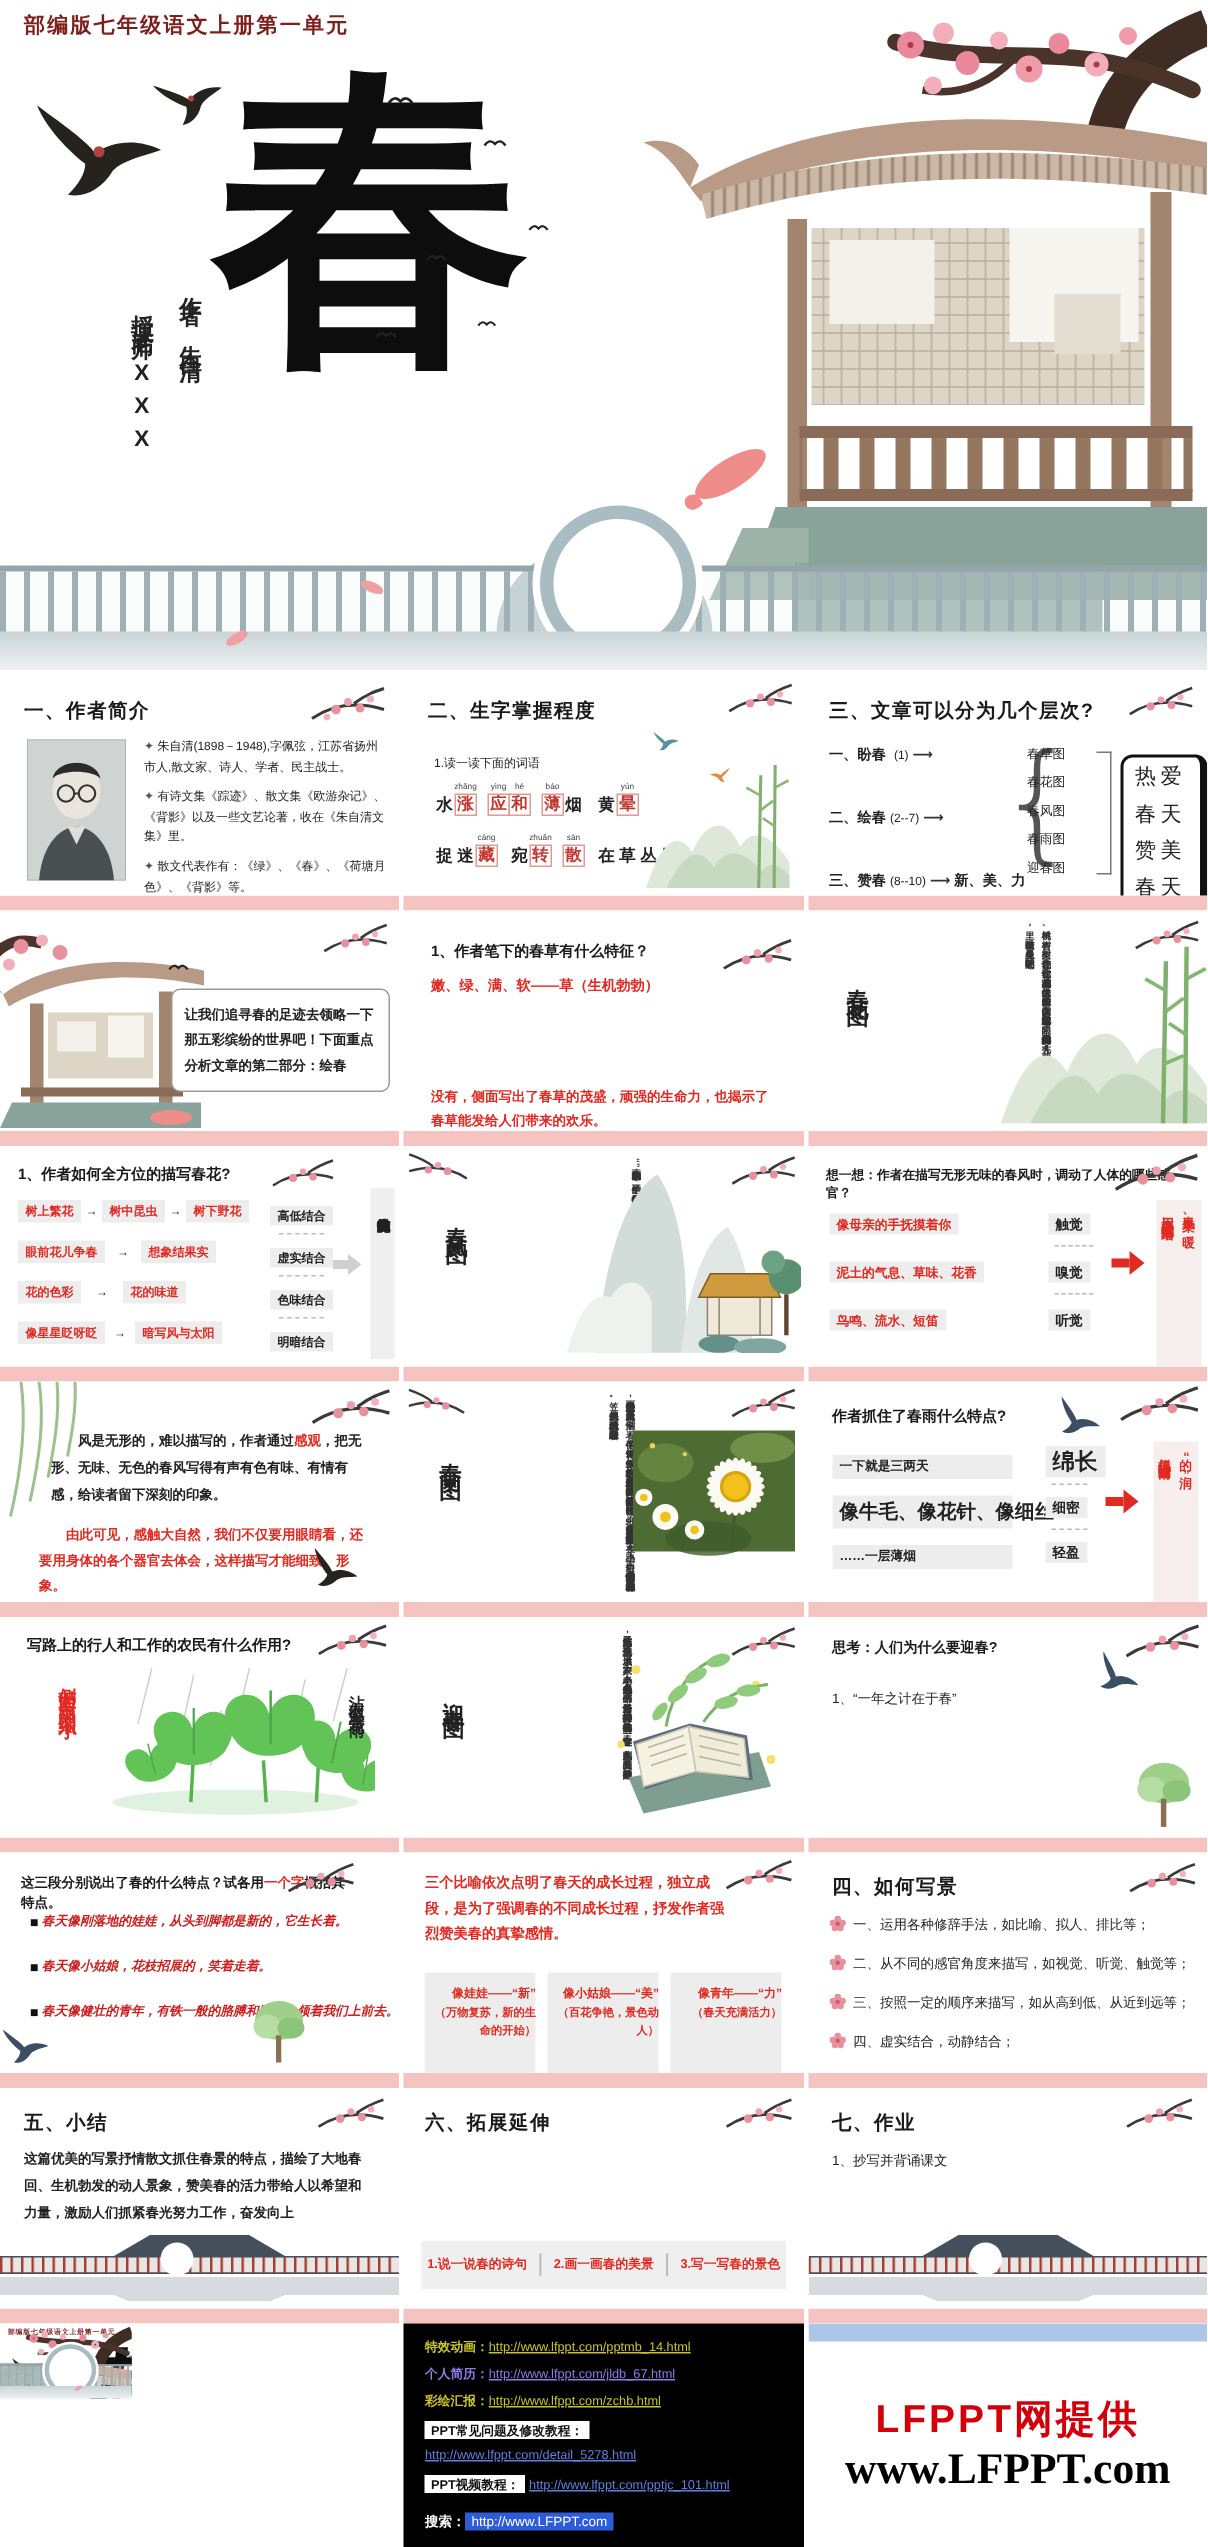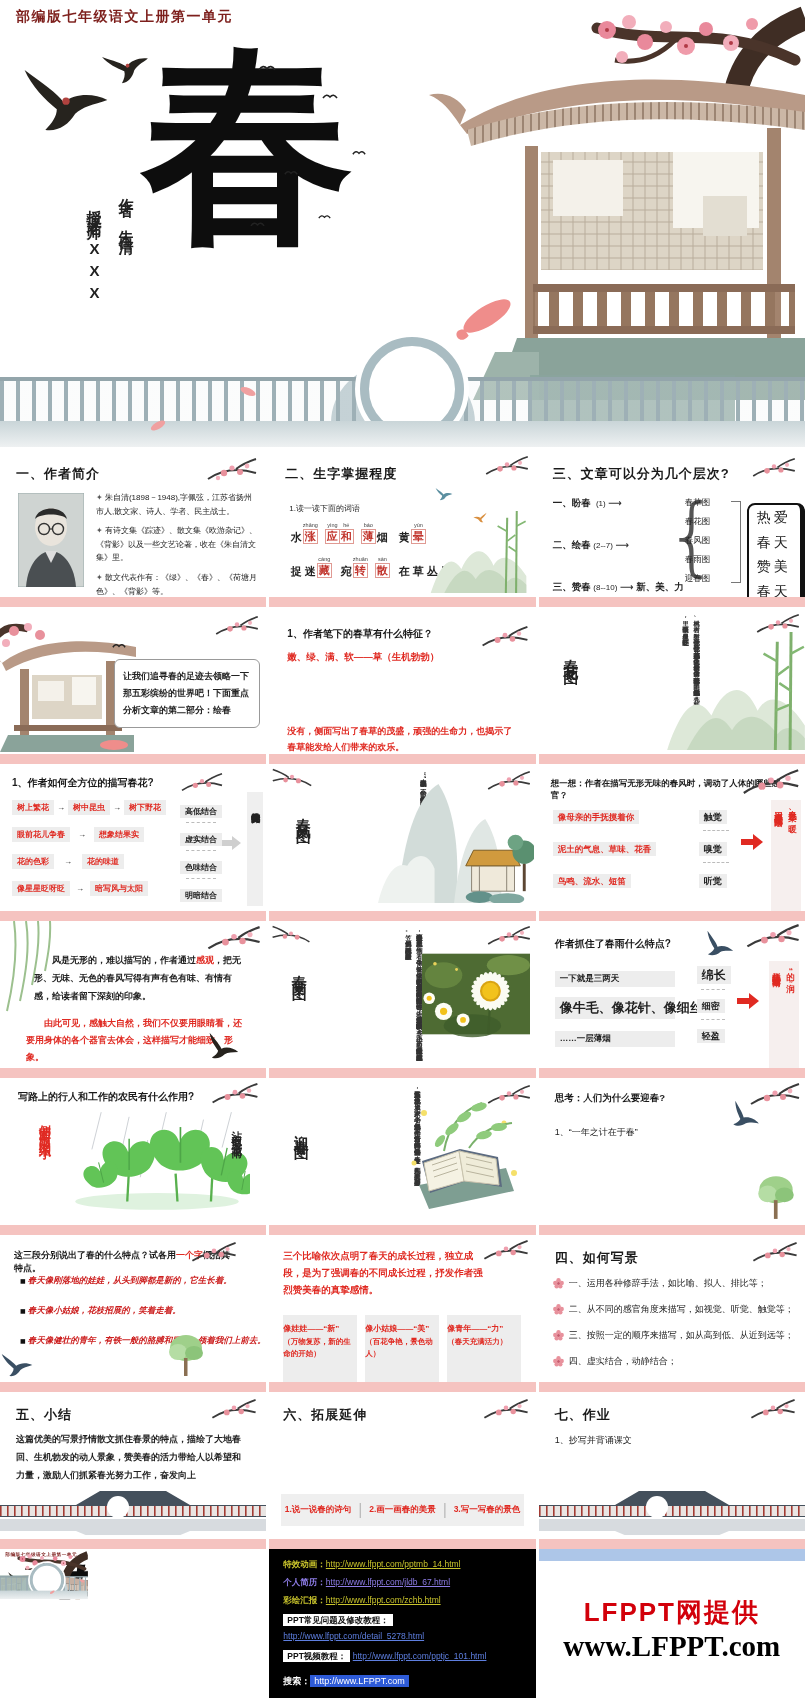--- a/index.html
+++ b/index.html
@@ -64,21 +64,21 @@
   .braces{position:absolute;font-weight:200;color:#555;font-family:"DejaVu Sans",sans-serif}
   .hbox{position:absolute;border:2px solid #111;border-right:5px solid #111;border-radius:8px;
         padding:0 8px;font-weight:normal;font-size:14px;letter-spacing:3px;line-height:1.75}
   .brk{position:absolute;width:9px;border:1px solid #777;border-left:none}
   .b2{font-size:8px;line-height:1.7;margin:0 0 6px 0}
   .b2::before{content:"✦ ";color:#555}
   .bullet16{position:absolute;font-size:8.5px;color:#cc1f1f;font-style:italic;
             font-family:"DejaVu Serif","Liberation Serif",serif;font-weight:bold}
   .bullet16::before{content:"■ ";font-size:6px;color:#111;font-style:normal}
   .item18{position:absolute;font-size:9px;color:#222}
-  .gbx17{position:absolute;background:#ededed;width:74px;height:60px;text-align:left;
+  .gbx17{position:absolute;background:#ededed;width:74px;height:60px;text-align:right;
          font-weight:bold;color:#e02a22;font-size:8px;line-height:1.6;padding-top:8px}
   .minihold{position:relative;width:266px;height:152px;overflow:hidden;background:#fff}
 </style>
 </head>
 <body>
 
 <div class="page">
 
   <div id="title-slide" class="cell">
     <div class="doc-header">部编版七年级语文上册第一单元</div>
@@ -667,21 +667,21 @@
           </svg>
       </span>
       <span class="abs" style="right:70px;top:12px;transform:rotate(18deg)">
         <svg width="34" height="26" viewBox="0 0 40 30">
             <path d="M2,2 C10,8 16,12 19,16 C24,12 32,12 38,15 C32,17 27,18 24,21 C21,26 16,29 11,28 C14,25 16,22 16,19 C11,15 5,9 2,2 Z" fill="#3a4f63"></path>
           </svg>
       </span>
       <div class="abs" style="left:16px;top:46px"><span class="gb" style="font-size:8.5px;display:inline-block;width:110px">一下就是三两天</span></div>
       <div class="abs" style="left:16px;top:76px"><span class="gb" style="font-size:13px;display:inline-block;width:110px">像牛毛、像花针、像细丝</span></div>
       <div class="abs" style="left:16px;top:106px"><span class="gb" style="font-size:8.5px;display:inline-block;width:110px">……一层薄烟</span></div>
-      <div class="abs" style="left:158px;top:44px"><span class="gb" style="font-size:12px">绵长</span></div>
+      <div class="abs" style="left:158px;top:44px"><span class="gb" style="font-size:15px">绵长</span></div>
       <div class="dash" style="left:162px;top:68px;width:24px"></div>
       <div class="abs" style="left:158px;top:74px"><span class="gb" style="font-size:9px">细密</span></div>
       <div class="dash" style="left:162px;top:98px;width:24px"></div>
       <div class="abs" style="left:158px;top:104px"><span class="gb" style="font-size:9px">轻盈</span></div>
       <span class="rarr" style="left:198px;top:72px"></span>
       <div class="vconc" style="right:6px;top:40px;height:100px;width:26px">
         <span>抓住特点描绘春雨</span>
           <span>的“润”</span>
       </div>
     </div>

